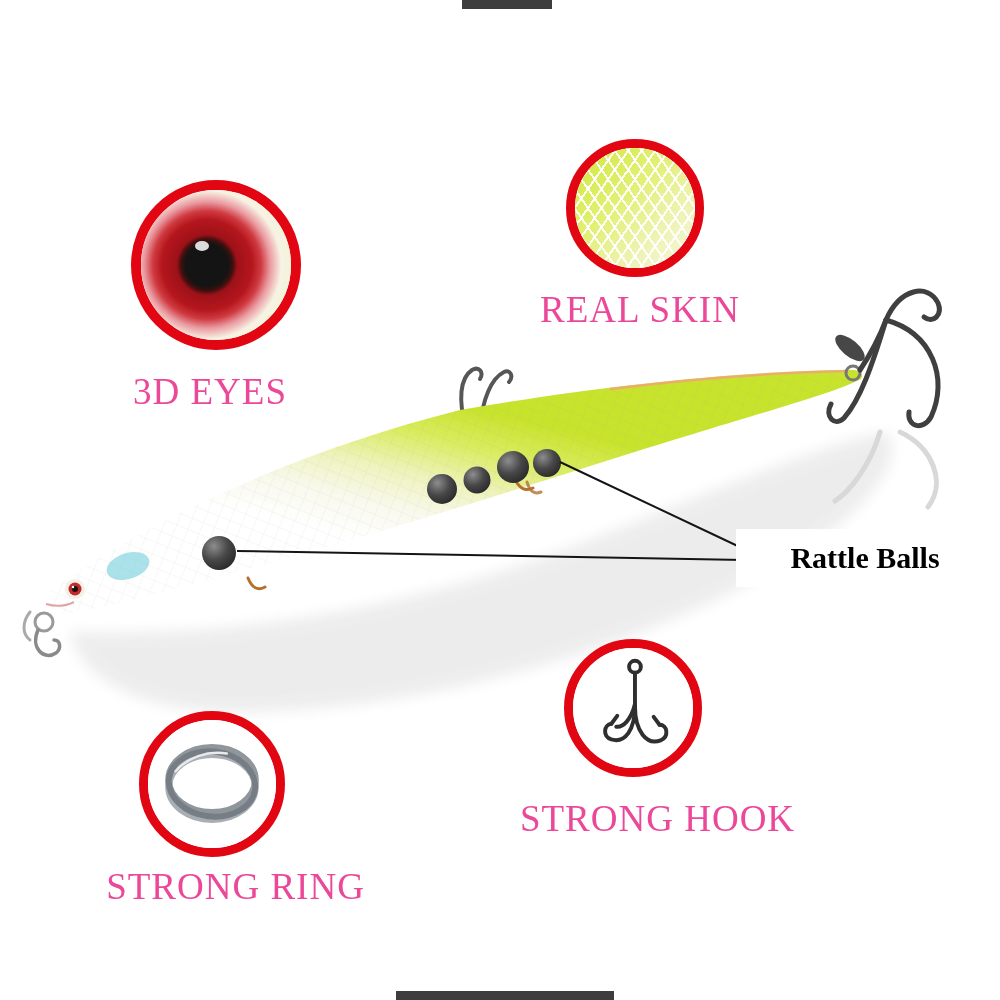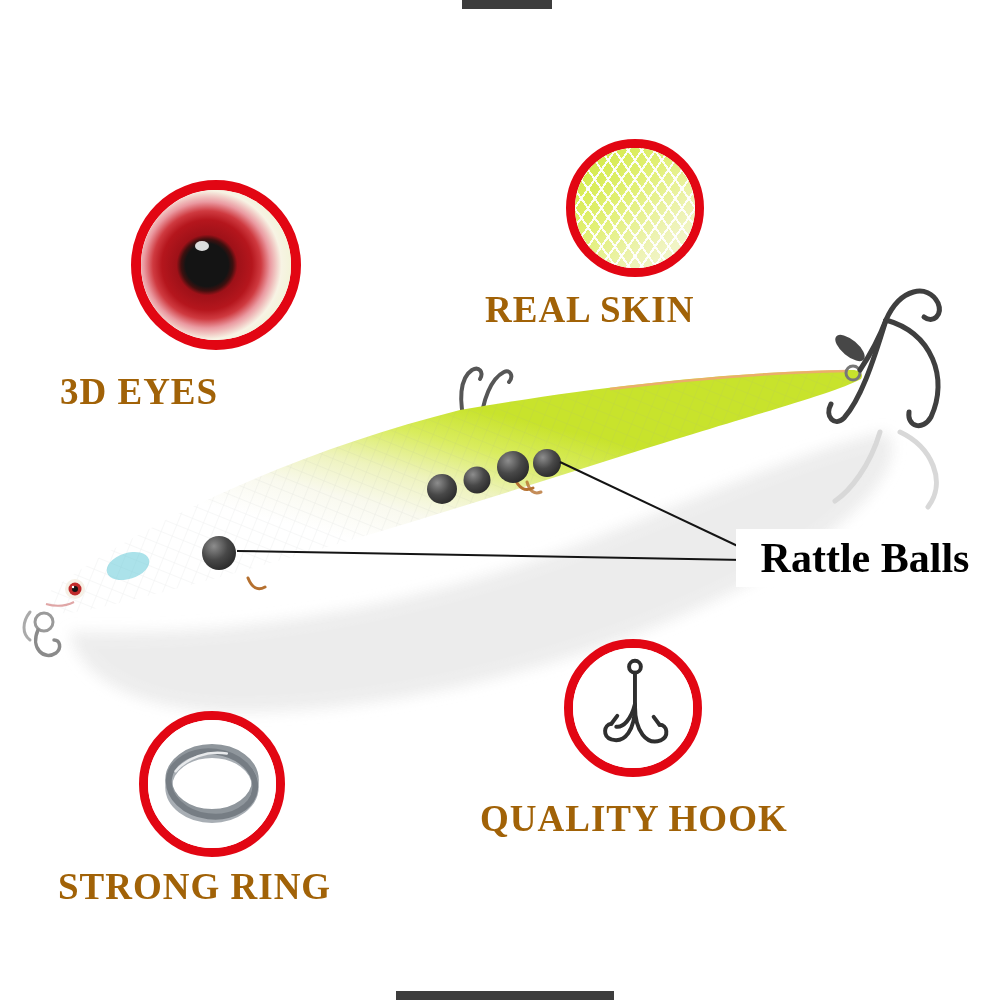--- a/index.html
+++ b/index.html
@@ -41,31 +41,31 @@
     width:100%; height:100%;
     background-image:
       repeating-linear-gradient(55deg, rgba(255,255,255,.95) 0 2px, rgba(255,255,255,0) 2px 11px),
       repeating-linear-gradient(-55deg, rgba(255,255,255,.95) 0 2px, rgba(255,255,255,0) 2px 11px),
       linear-gradient(135deg,#cfe838 0%, #e2f077 42%, #eef3b6 72%, #f6f7e0 100%);
   }
   .icon-photo { width:100%; height:100%; background:#ffffff;
     display:flex; align-items:center; justify-content:center; }
 
   .callout-label {
-    position:absolute; font-weight:700; color:#a16207;
-    text-align:left; letter-spacing:1px; white-space:nowrap;
+    position:absolute; font-weight:400; color:#ec4899;
+    text-align:center; letter-spacing:1px; white-space:nowrap;
   }
   .label-3d-eyes      { left:60px;  top:338px; width:300px; font-size:37px;margin-top:32px; }
   .label-real-skin    { left:485px; top:288px; width:310px; font-size:37px; }
   .label-quality-hook { left:480px; top:797px; width:355px; font-size:37px; }
   .label-strong-ring  { left:58px;  top:865px; width:355px; font-size:37px; }
 
   .rattle-label {
     position:absolute; left:736px; top:529px; width:258px; height:58px;
-    background:#ffffff; color:#000; font-weight:700; font-size:42px;
+    background:#ffffff; color:#000; font-weight:700; font-size:30px;
     line-height:58px; text-align:center; white-space:nowrap;
   }
 </style>
 </head>
 <body>
 
 <div class="canvas">
 
   <div class="crop-bar top"></div>
   <div class="crop-bar bottom"></div>
@@ -180,21 +180,21 @@
         <circle cx="62" cy="18" r="6"></circle>
         <path d="M62,24 L62,58"></path>
         <path d="M62,58 C62,82 52,96 38,92 C29,89 30,77 38,76"></path>
         <path d="M38,76 L44,68"></path>
         <path d="M62,58 C62,84 74,98 88,93 C97,89 95,77 87,77"></path>
         <path d="M87,77 L81,69"></path>
         <path d="M62,56 C58,72 50,80 43,79"></path>
       </svg>
     </div>
   </div>
-  <div class="callout-label label-quality-hook">QUALITY HOOK</div>
+  <div class="callout-label label-quality-hook">STRONG HOOK</div>
 
   <div class="callout-circle circ-ring">
     <div class="icon-photo">
       <svg width="128" height="128" viewBox="0 0 130 130" fill="none" stroke-linecap="round">
         <ellipse cx="65" cy="61" rx="44" ry="33" stroke="#8f969c" stroke-width="7"></ellipse>
         <ellipse cx="65" cy="68" rx="44" ry="33" stroke="#a8aeb4" stroke-width="7"></ellipse>
         <ellipse cx="65" cy="65" rx="44" ry="33" stroke="#767d84" stroke-width="6" transform="rotate(7 65 65)"></ellipse>
         <path d="M28,52 C40,38 60,31 80,34" stroke="#e8eaec" stroke-width="2.5"></path>
       </svg>
     </div>

